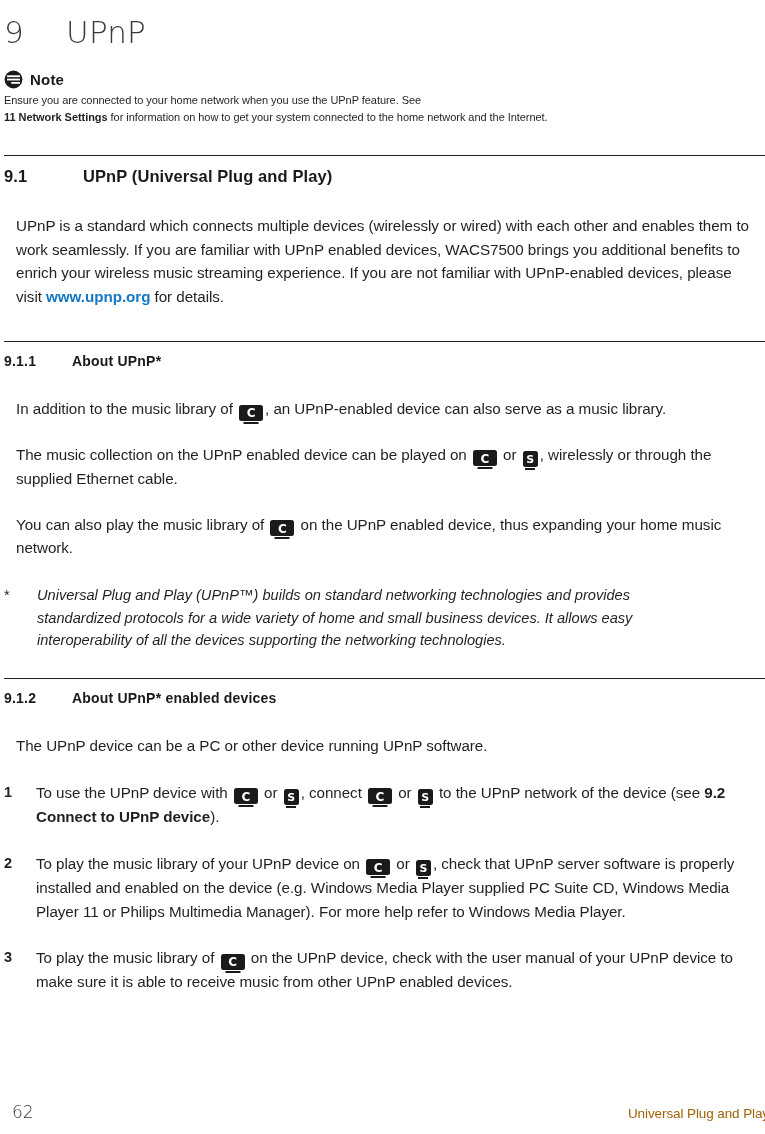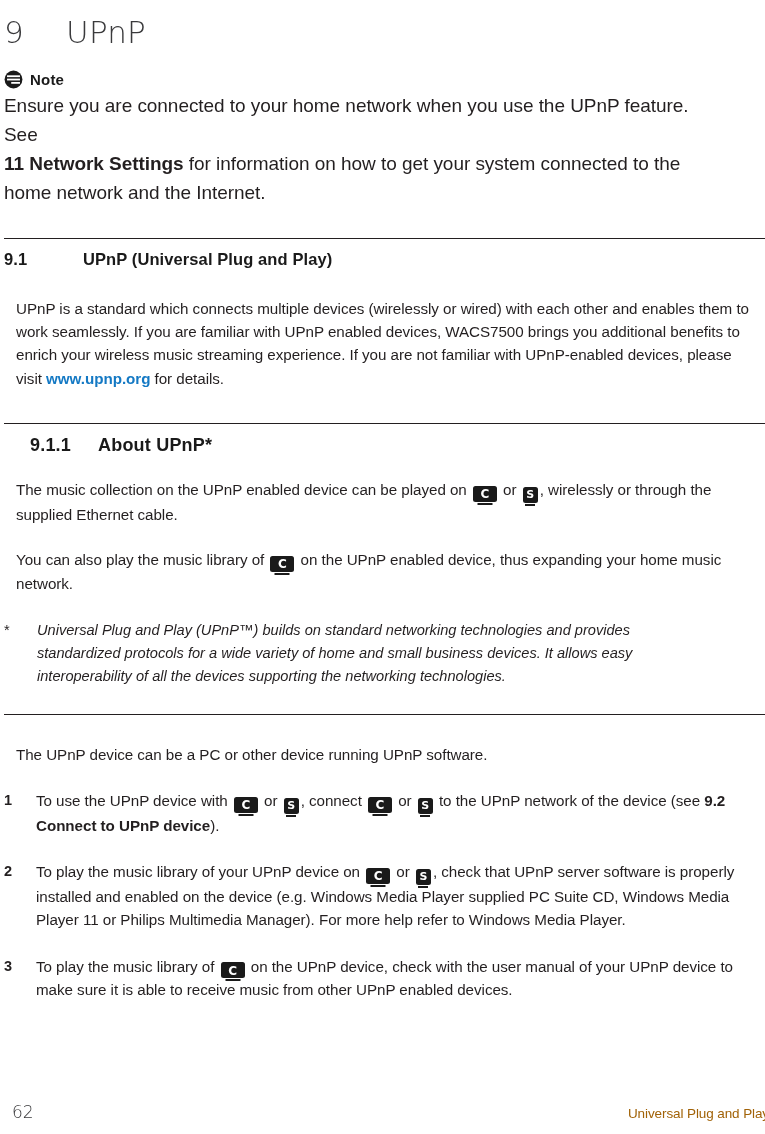--- a/index.html
+++ b/index.html
@@ -63,21 +63,21 @@
     flex: none;
     display: block;
   }
   .note-label {
     font-weight: bold;
     font-size: 15px;
     letter-spacing: 0.2px;
     color: #1a1a1a;
   }
   .note-body {
-    font-size: 19px;
+    font-size: 11px;
     line-height: 1.52;
     color: #231f20;
     max-width: 712px;
     letter-spacing: -0.05px;
   }
   .note-body b { font-weight: bold; }
 
   
   hr.rule {
     border: none;
@@ -95,25 +95,24 @@
     color: #1a1a1a;
     padding-left: 2px;
   }
   .sec-head.lvl2 {
     font-size: 16.5px;
     margin-top: 11px;
     letter-spacing: 0.1px;
   }
   .sec-head.lvl2 .num { width: 79px; flex: none; }
   .sec-head.lvl3 {
-    font-size: 18px;
+    font-size: 14px;
     margin-top: 11px;
     letter-spacing: 0.2px;
     font-family: "Liberation Sans", sans-serif;
-    margin-left: 26px;
   }
   .sec-head.lvl3 .num { width: 68px; flex: none; }
 
   
   p.body {
     font-size: 15.2px;
     line-height: 1.545;
     color: #231f20;
     margin: 12px;
     padding-left: 2px;
@@ -264,37 +263,44 @@
   </p>
 
   <div class="rule-wrap" style="margin-top:33px;">
     <hr class="rule">
   </div>
   <div class="sec-head lvl3">
     <span class="num">9.1.1</span>
     <span>About UPnP*</span>
   </div>
 
+  <p class="body gap-lg">
+    <span>In addition to the music library of </span><span class="dev dev-c">C</span><span>, an UPnP-enabled device can also serve as a music library.</span>
+  </p>
 
   <p class="body gap-md">
     <span>The music collection on the UPnP enabled device can be played on </span><span class="dev dev-c">C</span><span> or </span><span class="dev dev-s">S</span><span>, wirelessly or through the supplied Ethernet cable.</span>
   </p>
 
   <p class="body gap-md">
     <span>You can also play the music library of </span><span class="dev dev-c">C</span><span> on the UPnP enabled device, thus expanding your home music network.</span>
   </p>
 
   <div class="footnote">
     <span class="mark">*</span>
     <span class="txt">Universal Plug and Play (UPnP™) builds on standard networking technologies and provides standardized protocols for a wide variety of home and small business devices. It allows easy interoperability of all the devices supporting the networking technologies.</span>
   </div>
 
   <div class="rule-wrap" style="margin-top:26px;">
     <hr class="rule">
   </div>
+  <div class="sec-head lvl3">
+    <span class="num">9.1.2</span>
+    <span>About UPnP* enabled devices</span>
+  </div>
 
   <p class="body gap-lg">The UPnP device can be a PC or other device running UPnP software.</p>
 
   <div class="step">
     <span class="n">1</span>
     <span class="txt"><span>To use the UPnP device with </span><span class="dev dev-c">C</span><span> or </span><span class="dev dev-s">S</span><span>, connect </span><span class="dev dev-c">C</span><span> or </span><span class="dev dev-s">S</span><span> to the UPnP network of the device (see </span><b>9.2 Connect to UPnP device</b><span>).</span></span>
   </div>
 
   <div class="step">
     <span class="n">2</span>

